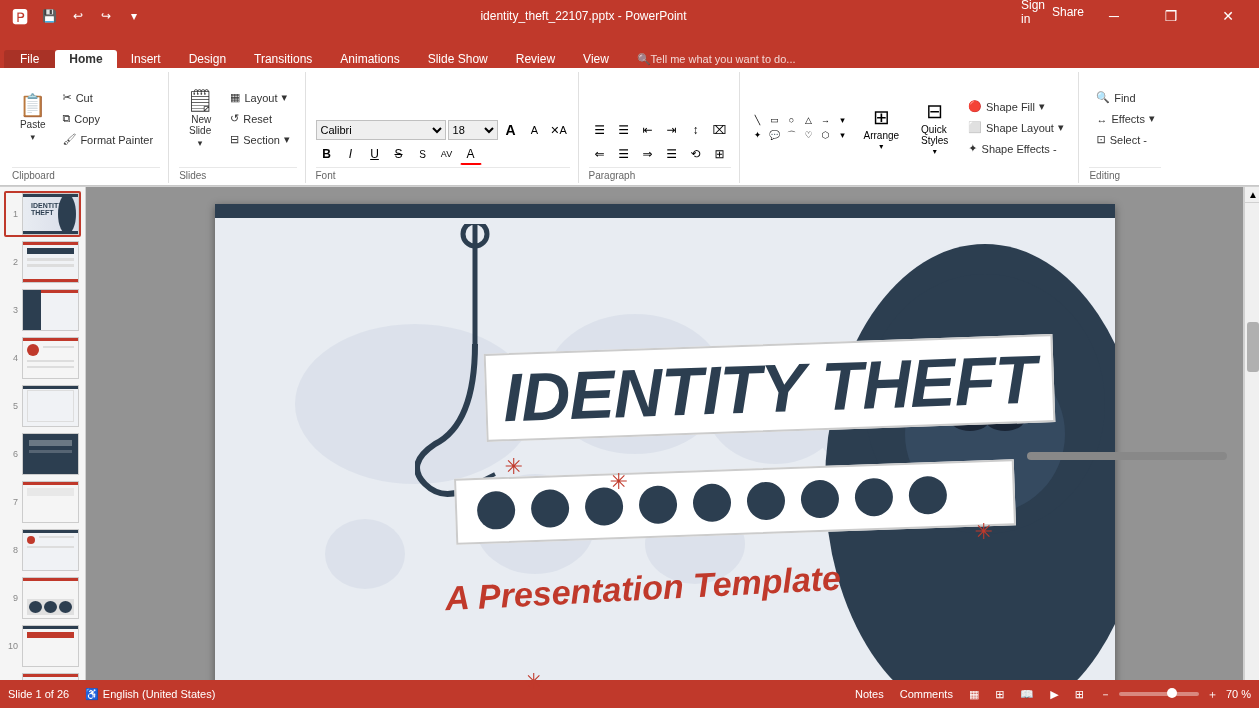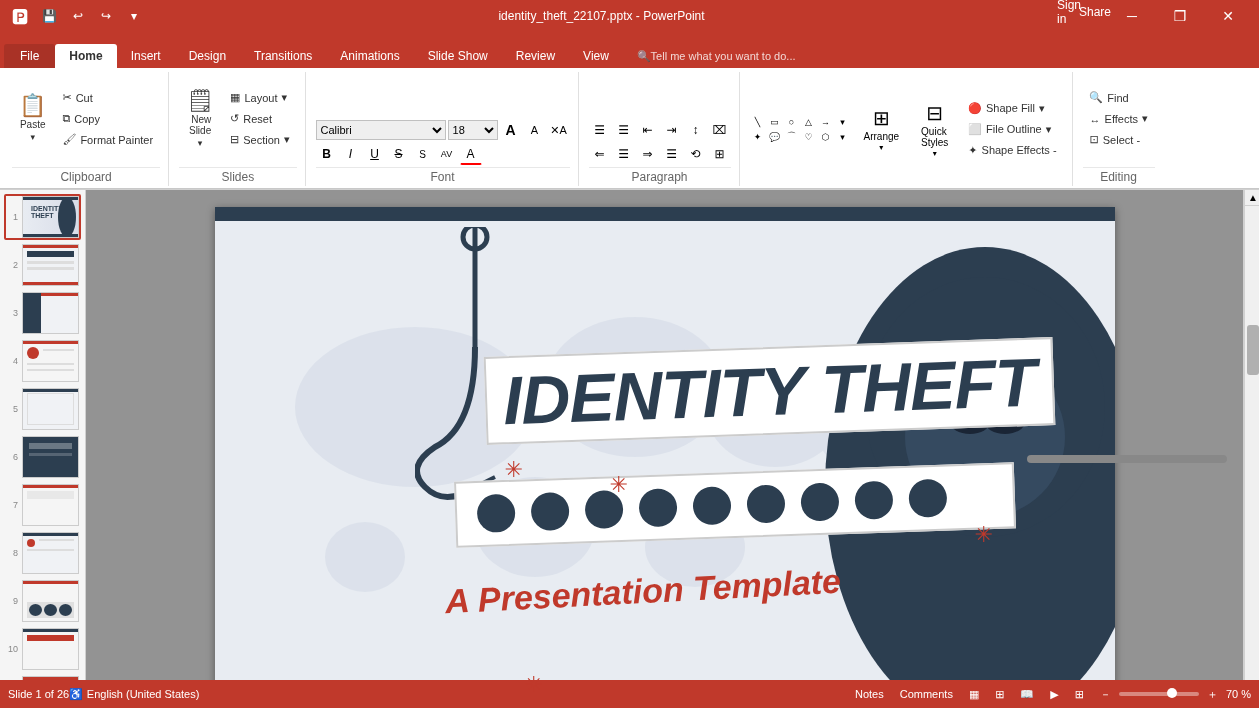--- a/index.html
+++ b/index.html
@@ -10,21 +10,21 @@
       height: 32px;
       background: #c0392b;
       display: flex;
       align-items: center;
       justify-content: space-between;
       padding: 0 8px;
       color: white;
     }
     .title-bar-left { display: flex; align-items: center; gap: 6px; }
     .title-bar-center { flex: 1; text-align: center; font-size: 12px; color: #ffffff; }
-    .title-bar-right { display: flex; gap: 2px; }
+    .title-bar-right { display: flex; gap: 11px; }
     .win-btn { width: 46px; height: 32px; display: flex; align-items: center; justify-content: center; cursor: pointer; color: white; font-size: 14px; }
     .quick-access { display: flex; gap: 4px; align-items: center; }
     .qa-btn { width: 24px; height: 24px; display: flex; align-items: center; justify-content: center; color: white; cursor: pointer; font-size: 12px; }
 
     
     .ribbon { background: white; border-bottom: 1px solid #d0d0d0; }
     
     
     .menu-tabs {
       height: 36px;
@@ -32,21 +32,21 @@
       display: flex;
       align-items: flex-end;
       padding: 0 4px;
     }
     .menu-tab {
       padding: 6px 14px;
       font-size: 12px;
       color: white;
       cursor: pointer;
       border-radius: 3px 3px 0 0;
-      height: 24px;
+      height: 18px;
       display: flex;
       align-items: center;
     }
     .menu-tab.active { background: white; color: #333; font-weight: 600; }
     .menu-tab.file { background: #a93226; padding: 6px 16px; }
 
     
     .ribbon-content {
       background: white;
       padding: 4px 4px 2px 4px;
@@ -58,23 +58,23 @@
     .ribbon-group {
       display: flex;
       flex-direction: column;
       border-right: 1px solid #e0e0e0;
       padding: 0 8px;
       min-width: fit-content;
     }
     .ribbon-group:last-child { border-right: none; }
     .ribbon-group-content { display: flex; gap: 2px; align-items: center; flex: 1; }
     .ribbon-group-label {
-      font-size: 12px;
+      font-size: 10px;
       color: #666;
-      text-align: center;
+      text-align: left;
       padding: 2px 0;
       border-top: 1px solid #e8e8e8;
       margin-top: 2px;
     }
 
     .ribbon-btn {
       display: flex;
       flex-direction: column;
       align-items: center;
       justify-content: center;
@@ -117,21 +117,21 @@
       align-items: center;
       justify-content: space-between;
       padding: 0 8px;
       color: white;
       font-size: 11px;
       position: absolute;
       bottom: 0;
       left: 0;
       right: 0;
     }
-    .status-left { display: flex; align-items: center; }
+    .status-left { display: flex; gap: 16px; align-items: center; }
     .status-right { display: flex; gap: 8px; align-items: center; }
     .status-btn { cursor: pointer; padding: 2px 4px; border-radius: 2px; }
 
     
     .main-area {
       display: flex;
       height: calc(708px - 32px - 36px - 74px - 28px);
       background: #b0b0b0;
     }
 
@@ -371,21 +371,21 @@
           <span class="t-label">Arrange</span>
           <span class="t-drop">▾</span>
         </div>
         <div class="tall-btn">
           <span class="t-icon">⊟</span>
           <span class="t-label">Quick<br>Styles</span>
           <span class="t-drop">▾</span>
         </div>
         <div class="vert-stack">
           <div class="ribbon-btn-small">🔴 <span>Shape Fill</span> ▾</div>
-          <div class="ribbon-btn-small">⬜ <span>File Outline</span> ▾</div>
+          <div class="ribbon-btn-small">⬜ <span>Shape Layout</span> ▾</div>
           <div class="ribbon-btn-small">✦ <span>Shape Effects -</span></div>
         </div>
       </div>
     </div>
 
     <div class="ribbon-group">
       <div class="ribbon-group-content">
         <div class="vert-stack">
           <div class="ribbon-btn-small">🔍 <span>Find</span></div>
           <div class="ribbon-btn-small">↔ <span>Effects</span> ▾</div>

